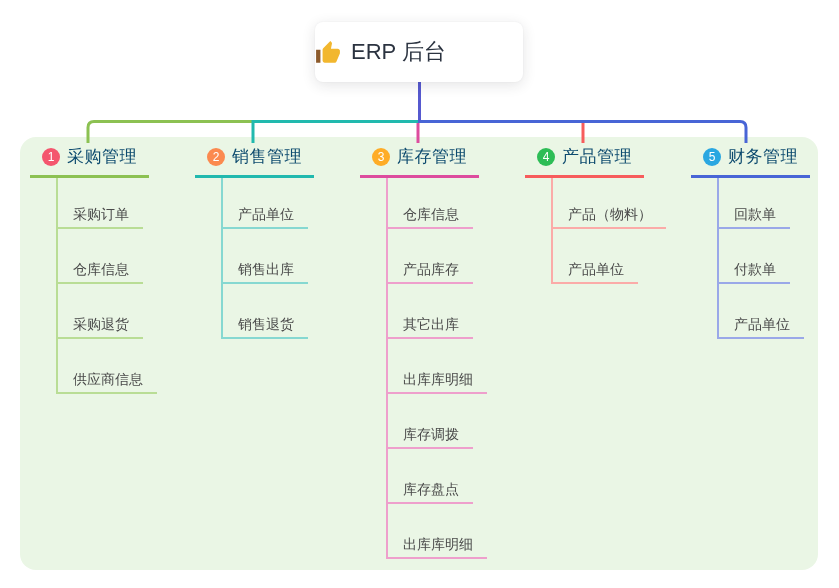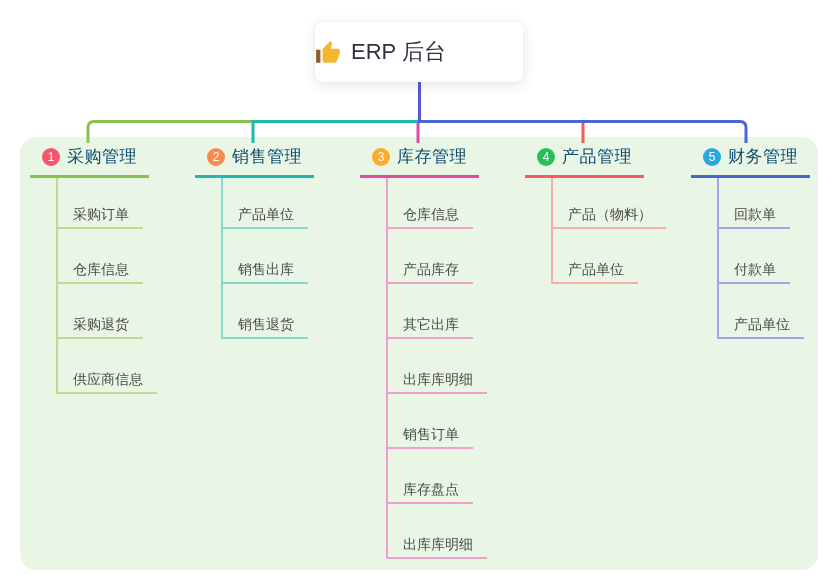--- a/index.html
+++ b/index.html
@@ -108,21 +108,21 @@
           <div class="child">销售退货</div>
         </div></div>
       <div class="branch" style="left: 360px; --c: #DD4C9E; --lc: #EE9FCC;"><div class="branch-title">
           <span class="badge" style="background: rgb(254, 172, 39);">3</span>
           <span class="title-label">库存管理</span>
         </div><div class="children">
           <div class="child">仓库信息</div>
           <div class="child">产品库存</div>
           <div class="child">其它出库</div>
           <div class="child">出库库明细</div>
-          <div class="child">销售订单</div>
+          <div class="child">库存调拨</div>
           <div class="child">库存盘点</div>
           <div class="child">出库库明细</div>
         </div></div>
       <div class="branch" style="left: 525px; --c: #F75C5C; --lc: #FBABA8;"><div class="branch-title">
           <span class="badge" style="background: rgb(45, 189, 86);">4</span>
           <span class="title-label">产品管理</span>
         </div><div class="children">
           <div class="child">产品（物料）</div>
           <div class="child">产品单位</div>
         </div></div>

